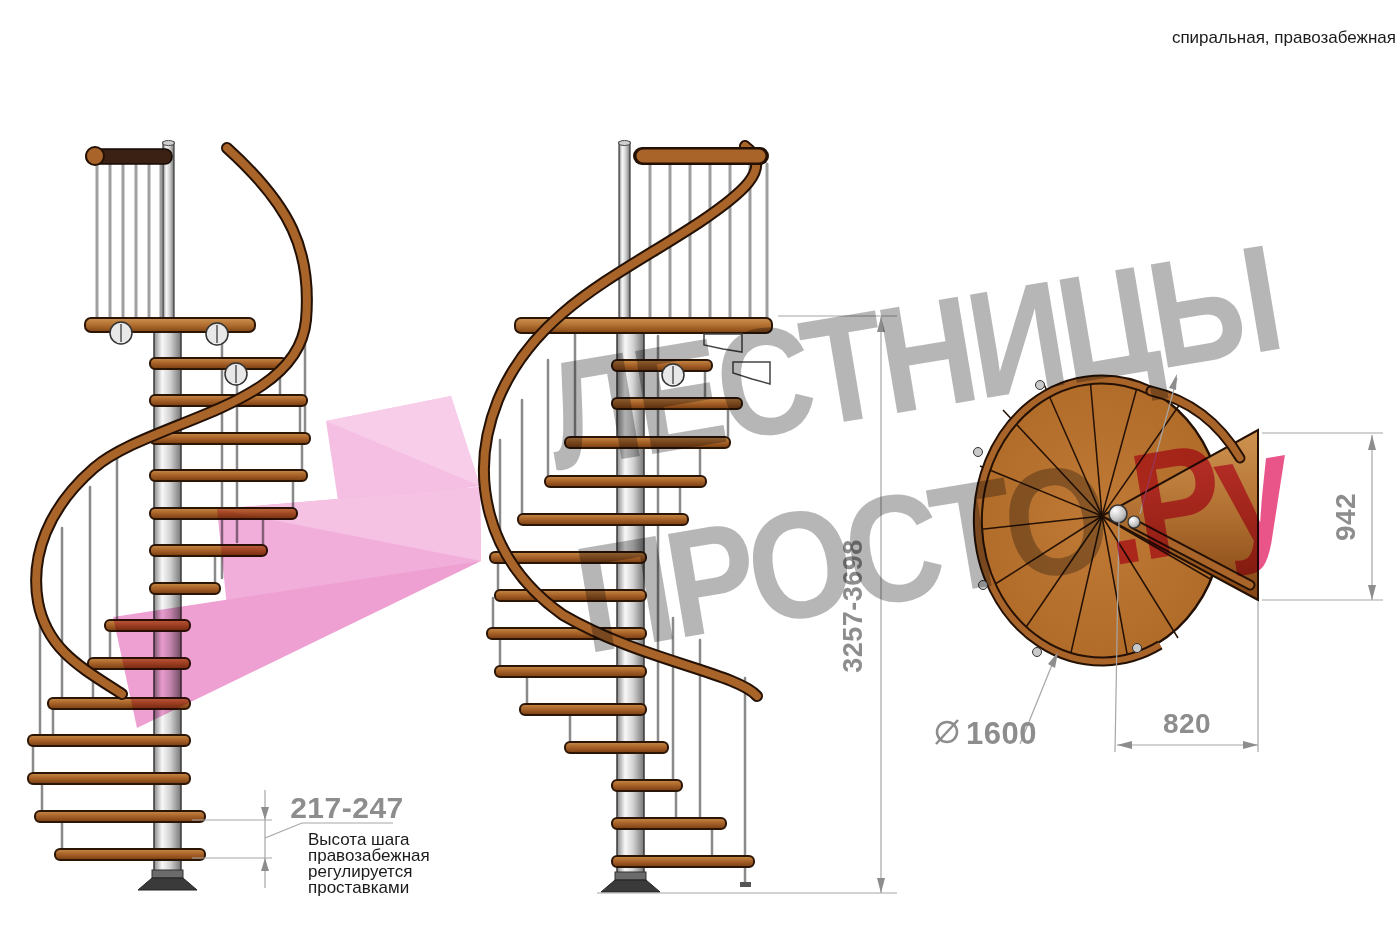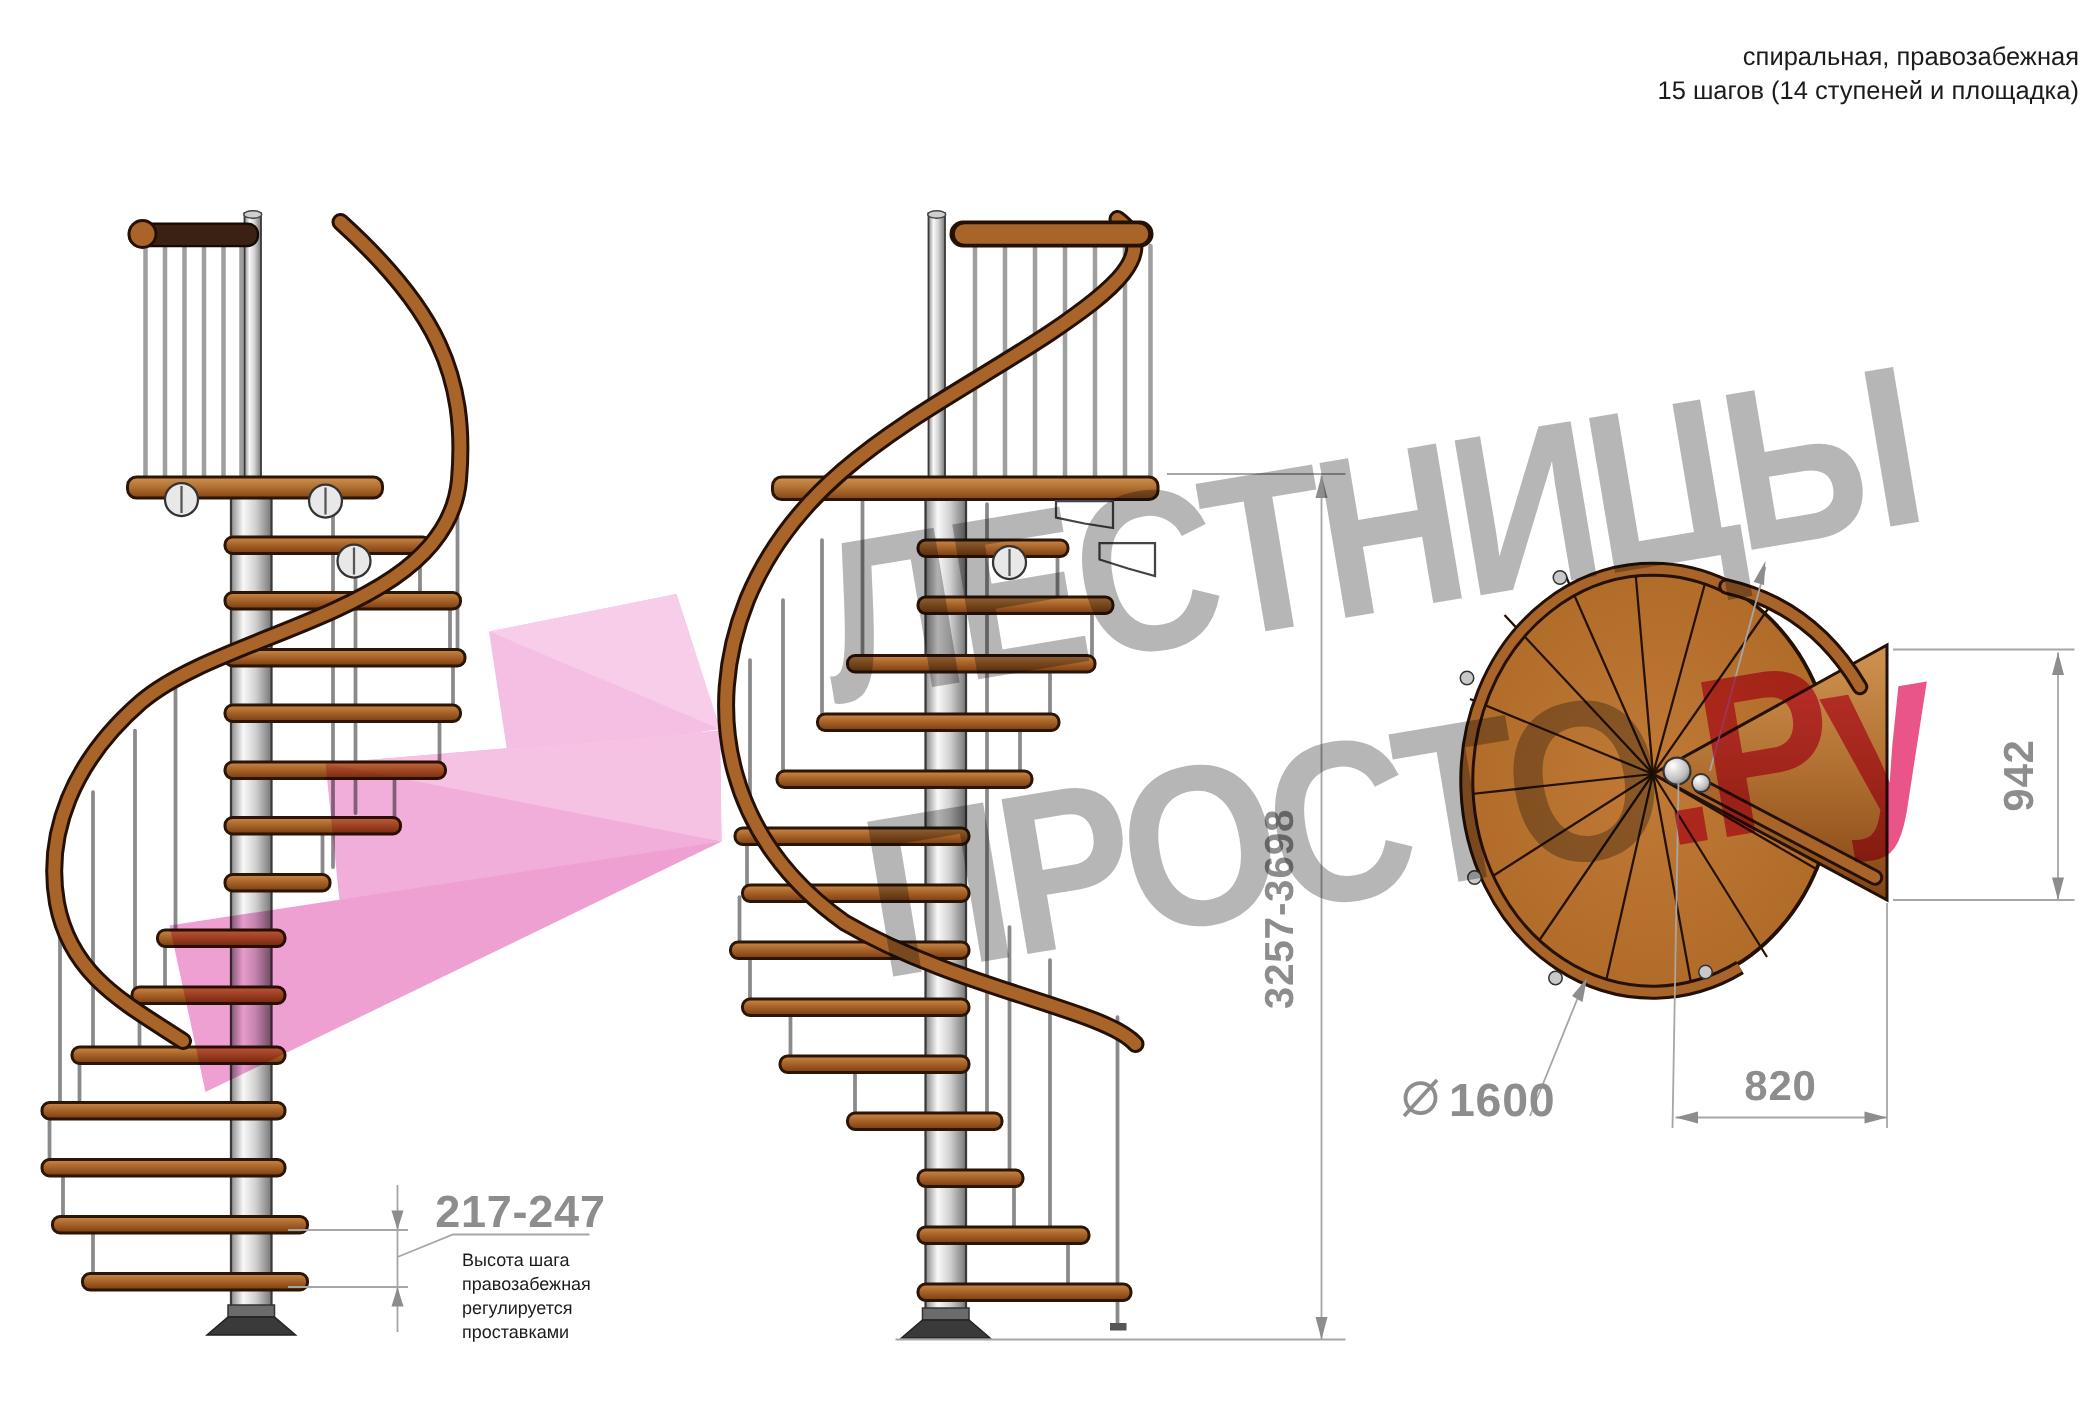--- a/index.html
+++ b/index.html
@@ -1,21 +1,21 @@
 <!DOCTYPE html>
 <html><head>
 <meta charset="utf-8">
 <style>
   html,body{margin:0;padding:0;background:#ffffff;}
   #stage{position:relative;width:1400px;height:939px;background:#ffffff;overflow:hidden;
          font-family:"Liberation Sans", sans-serif;}
   #drawing{position:absolute;left:0;top:0;}
-  .header{position:absolute;top:26px;right:14px;text-align:right;color:#1b1b1b;
+  .header{position:absolute;top:26px;right:4px;text-align:right;color:#1b1b1b;
           font-size:17px;line-height:23px;font-weight:400;}
-  .note{position:absolute;left:308px;top:832px;color:#1b1b1b;font-size:12px;line-height:16px;}
+  .note{position:absolute;left:308px;top:832px;color:#1b1b1b;font-size:17px;line-height:16px;}
   .note span{display:block;}
   .watermark{position:absolute;left:532px;top:326px;white-space:nowrap;
              transform:rotate(-9.5deg) scaleX(0.88);transform-origin:0 0;
              font-weight:700;font-size:152px;line-height:186px;letter-spacing:-6px;
              color:#b0b0b0;mix-blend-mode:multiply;opacity:0.92;pointer-events:none;}
   .watermark .pink{color:#e8457f;}
   
   .step{fill:url(#wg);stroke:#2b1505;stroke-width:2;}
   .plat{fill:url(#wg2);stroke:#2b1505;stroke-width:2;}
   .bal{stroke:#8a8a8a;stroke-width:2.5;stroke-linecap:round;fill:none;}
@@ -298,21 +298,20 @@
     <polygon points="326,421 451,396 480,486 339,507" fill="#f5bfe3"></polygon>
     <polygon points="326,421 451,396 480,486" fill="#f8cdea"></polygon>
     <polygon points="217,509 480,487 481,561 228,617" fill="#f2aedb"></polygon>
     <polygon points="217,509 480,487 481,561" fill="#f6c2e4"></polygon>
     <polygon points="113,617 481,561 137,728" fill="#eea0d3"></polygon>
   </g>
 </svg>
 
 <div class="header">
   <div>спиральная, правозабежная</div>
-  <div>15 шагов (14 ступеней и площадка)</div>
 </div>
 
 <div class="note">
   <span>Высота шага</span>
   <span>правозабежная</span>
   <span>регулируется</span>
   <span>проставками</span>
 </div>
 
 <div class="watermark">

